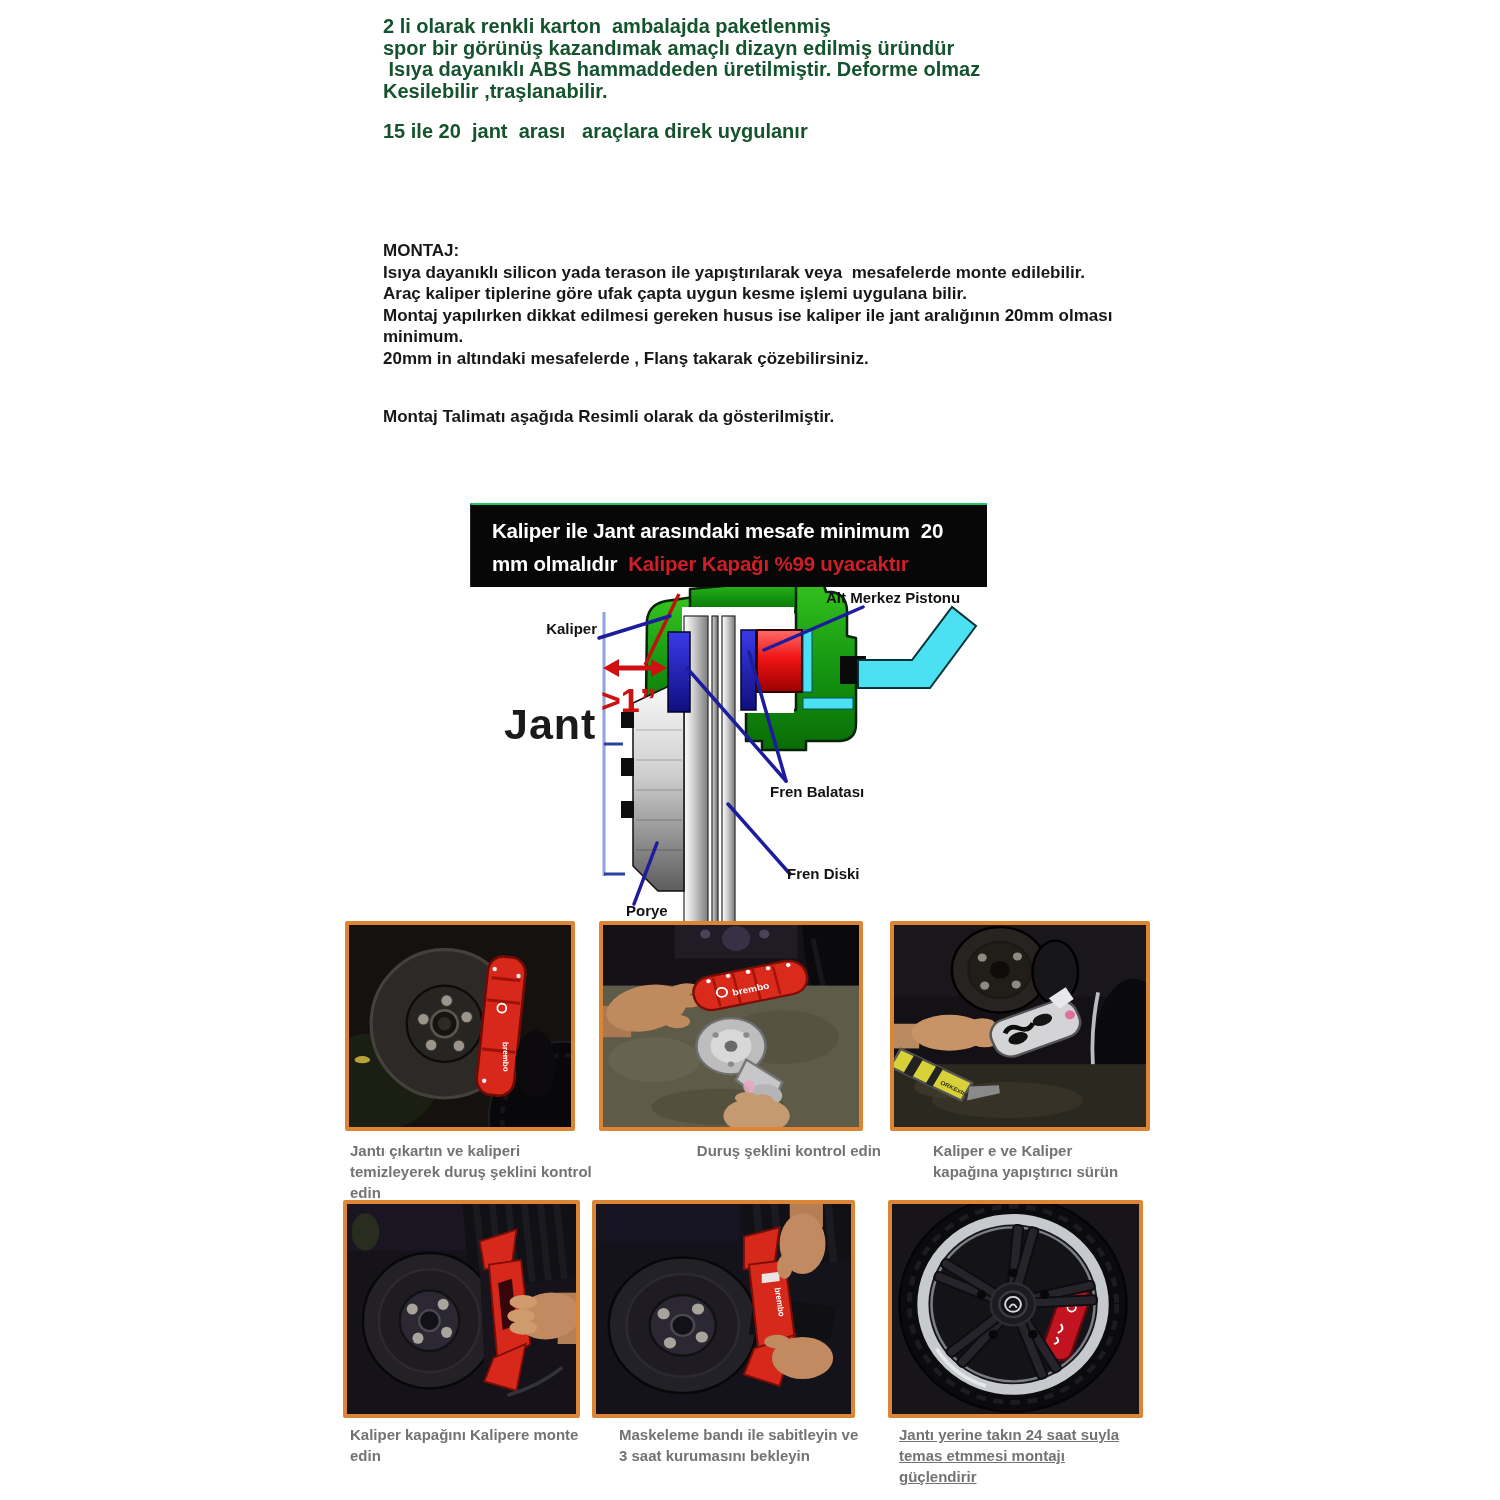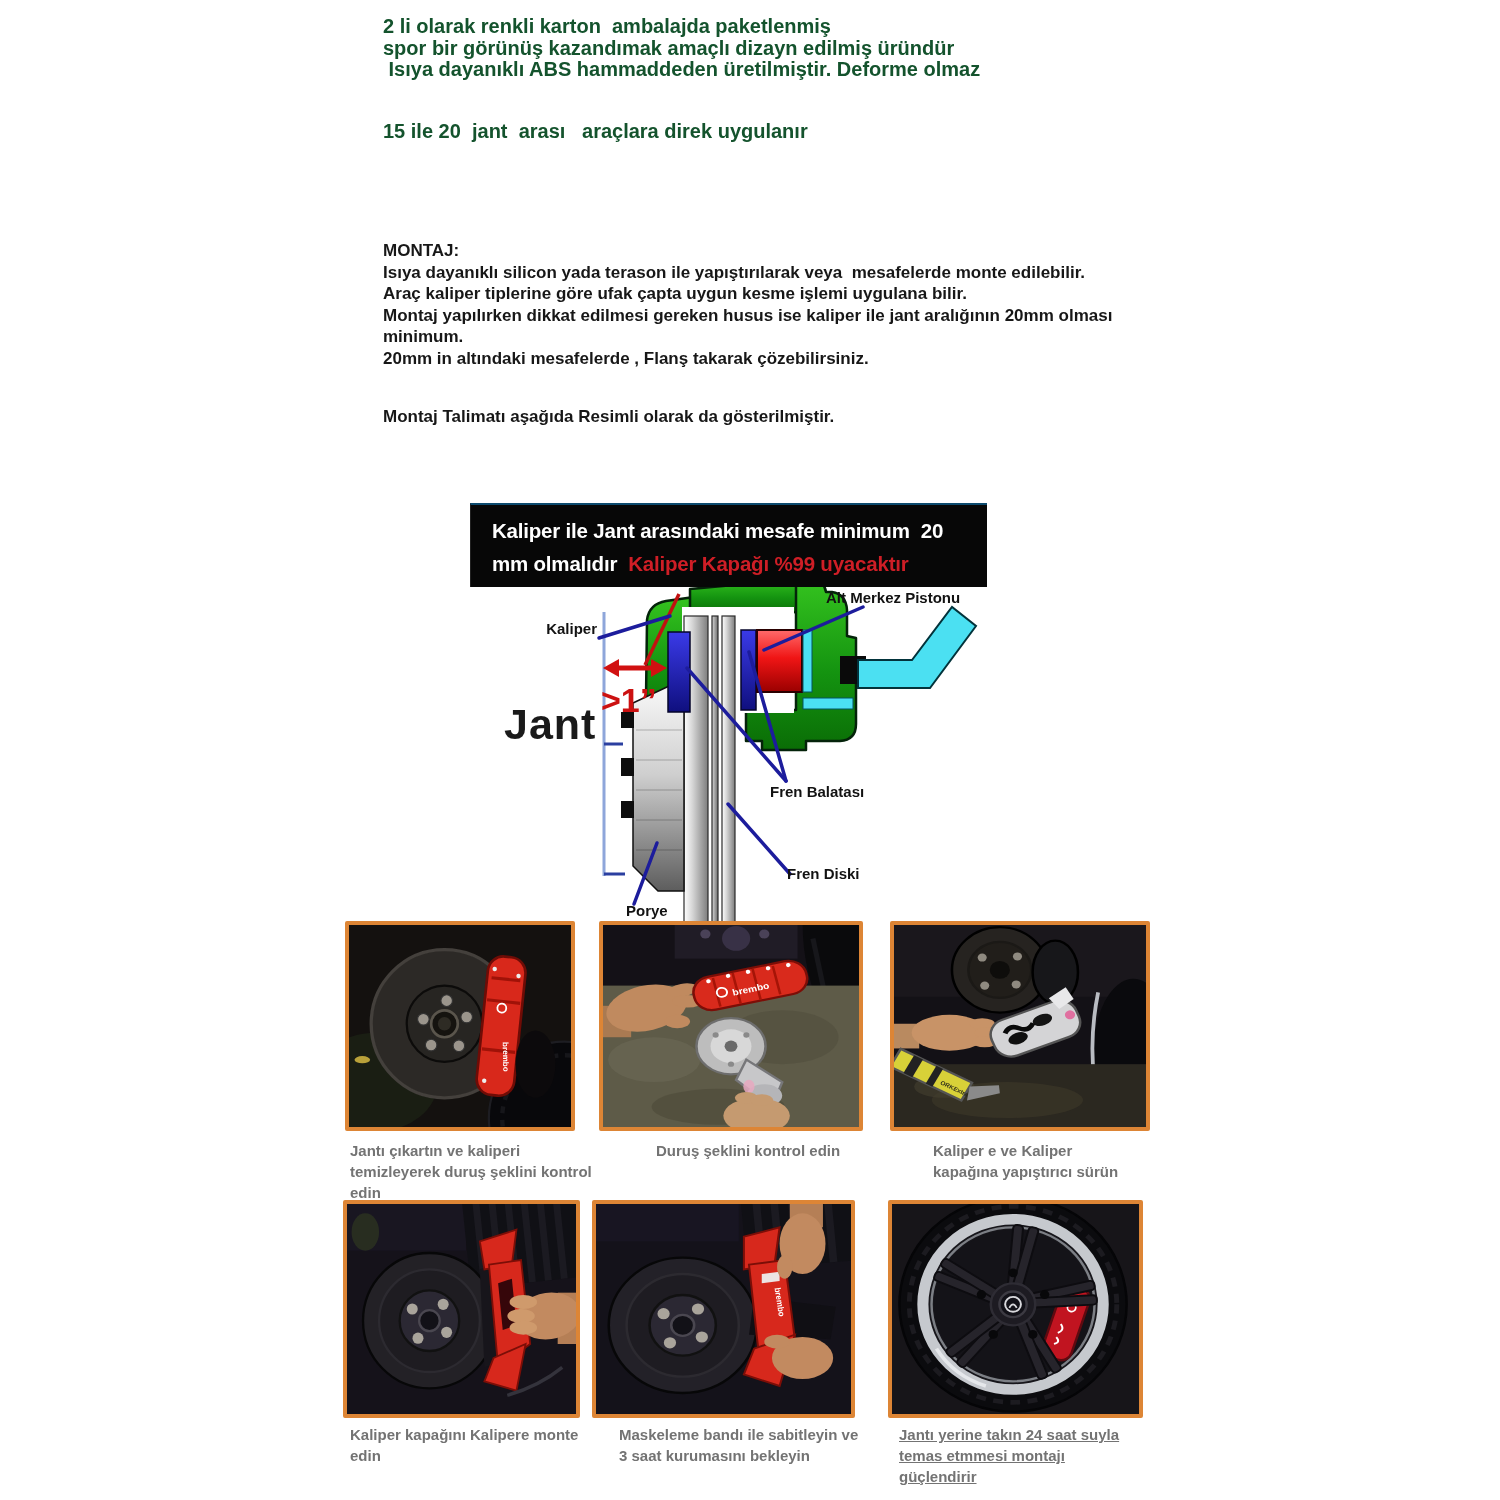--- a/index.html
+++ b/index.html
@@ -7,38 +7,39 @@
     width:1500px;height:1500px;position:relative;background:#ffffff;
     font-family:"Liberation Sans","DejaVu Sans",sans-serif;color:#141414;overflow:hidden;
   }
   .abs{position:absolute;}
   .pre{white-space:pre-wrap;}
   .introline{font-size:20px;line-height:21.5px;font-weight:bold;color:#14532d;}
   .montajline{font-size:17px;line-height:21.5px;font-weight:bold;color:#171717;}
   .banner{
     background:#070707;color:#ffffff;font-weight:bold;font-size:20.5px;line-height:33px;
     padding:9px 10px 0 21px;letter-spacing:-0.2px;box-sizing:border-box;
-    border-top:2px solid #0c4a6e;border-left:1px solid #222;
+    border-top:2px solid #22c55e;border-left:1px solid #222;
   }
   .banner .red{color:#cf1e26;}
   .diag-label{font-weight:bold;color:#121212;font-size:15px;line-height:16px;}
   .photo{
     border:4px solid #dd8535;border-radius:2px;box-sizing:border-box;background:#111;
     box-shadow:inset 0 0 0 1px rgba(90,40,0,.55);overflow:hidden;
   }
   .photo svg{display:block;width:100%;height:100%;}
   .caption{font-size:15px;line-height:21px;font-weight:bold;color:#737373;}
 </style>
 </head>
 <body>
 
 <div class="abs" style="left:383px;top:16px;">
   <div class="introline pre">2 li olarak renkli karton  ambalajda paketlenmiş</div>
   <div class="introline pre">spor bir görünüş kazandımak amaçlı dizayn edilmiş üründür</div>
   <div class="introline pre"> Isıya dayanıklı ABS hammaddeden üretilmiştir. Deforme olmaz</div>
+  <div class="introline pre">Kesilebilir ,traşlanabilir.</div>
 </div>
 <div class="abs introline pre" style="left:383px;top:121px;">15 ile 20  jant  arası   araçlara direk uygulanır</div>
 
 <div class="abs" style="left:383px;top:240px;">
   <div class="montajline pre">MONTAJ:</div>
   <div class="montajline pre">Isıya dayanıklı silicon yada terason ile yapıştırılarak veya  mesafelerde monte edilebilir.</div>
   <div class="montajline pre">Araç kaliper tiplerine göre ufak çapta uygun kesme işlemi uygulana bilir.</div>
   <div class="montajline pre">Montaj yapılırken dikkat edilmesi gereken husus ise kaliper ile jant aralığının 20mm olması</div>
   <div class="montajline pre">minimum.</div>
   <div class="montajline pre">20mm in altındaki mesafelerde , Flanş takarak çözebilirsiniz.</div>
@@ -387,17 +388,17 @@
     </g>
     <circle cx="49" cy="43" r="9" fill="#1d1b22" stroke="#2e2c34"></circle>
     <circle cx="49" cy="43" r="5.5" fill="#121118" stroke="#3c3a42"></circle>
     <circle cx="49" cy="43" r="3.2" fill="none" stroke="#d8d8dc" stroke-width="0.8"></circle>
     <path d="M47.5 44.5 q1.5 -3 3 0" stroke="#d8d8dc" stroke-width="0.7" fill="none"></path>
     <path d="M18 62 A36.5 36.5 0 0 0 38 78" stroke="#e9ebee" stroke-width="1.5" fill="none" opacity="0.9"></path>
   </svg>
 </div>
 
 <div class="abs caption" style="left:350px;top:1140px;width:248px;">Jantı çıkartın ve kaliperi temizleyerek duruş şeklini kontrol edin</div>
-<div class="abs caption" style="left:656px;top:1140px;width:225px;">Duruş şeklini kontrol edin</div>
+<div class="abs caption" style="left:656px;top:1140px;width:225px;text-align:right;">Duruş şeklini kontrol edin</div>
 <div class="abs caption" style="left:933px;top:1140px;width:205px;">Kaliper e ve Kaliper kapağına yapıştırıcı sürün</div>
 <div class="abs caption" style="left:350px;top:1424px;width:240px;">Kaliper kapağını Kalipere monte edin</div>
 <div class="abs caption" style="left:619px;top:1424px;width:250px;">Maskeleme bandı ile sabitleyin ve 3 saat kurumasını bekleyin</div>
 <div class="abs caption" style="left:899px;top:1424px;width:245px;text-decoration:underline;">Jantı yerine takın 24 saat suyla temas etmmesi montajı güçlendirir</div>
 
 </body></html>

